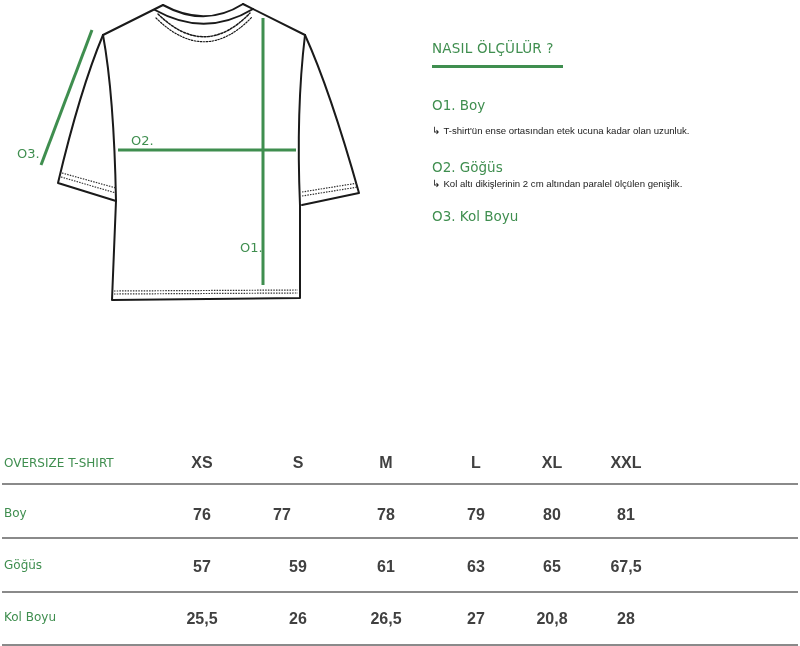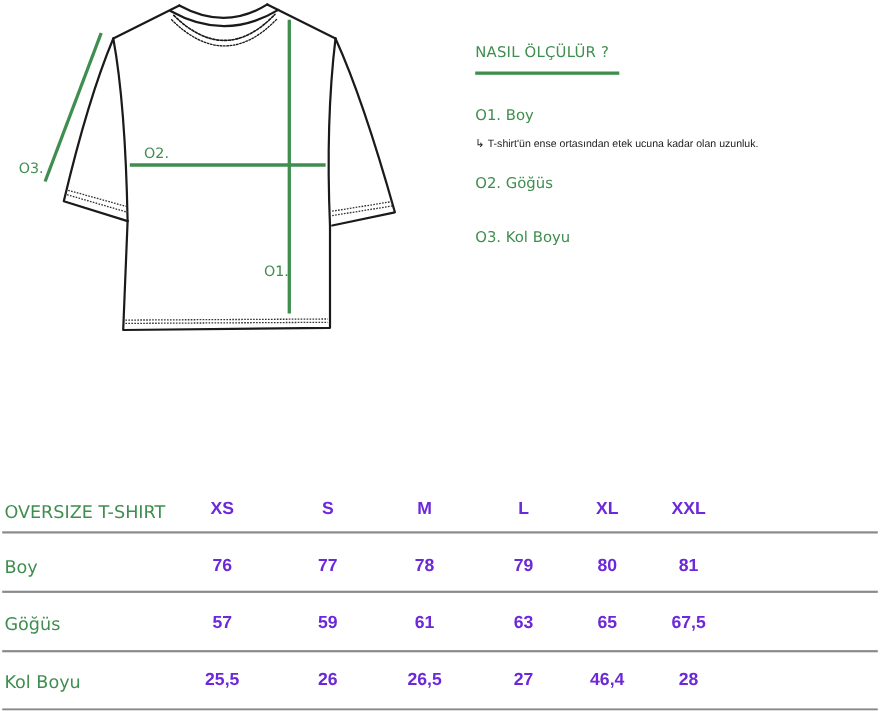--- a/index.html
+++ b/index.html
@@ -7,22 +7,22 @@
     .diagram { position: absolute; left: 0; top: 0; width: 380px; height: 310px; }
     .guide { position: absolute; left: 0; top: 0; width: 676px; height: 310px; }
     .guide-title { position: absolute; left: 432px; top: 40px; font-family: "DejaVu Sans", sans-serif; font-size: 13.5px; color: #3f8e4f; letter-spacing: 0.2px; }
     .guide-underline { position: absolute; left: 432px; top: 65px; width: 131px; height: 3px; background: #3f8e4f; }
     .step-title { position: absolute; left: 432px; font-family: "DejaVu Sans", sans-serif; font-size: 13.5px; color: #3f8e4f; }
     .step-desc { position: absolute; left: 432px; font-family: Liberation Sans, sans-serif; font-size: 9.6px; color: #1a1a1a; white-space: nowrap; }
     .step-desc .arr { display: inline-block; margin-right: 3px; font-size: 10px; }
 
     .table { position: absolute; left: 0; top: 440px; width: 800px; }
     .row { position: absolute; left: 0; width: 800px; height: 50px; }
-    .row .label { position: absolute; left: 4px; font-family: "DejaVu Sans", sans-serif; font-size: 16px; color: #3f8e4f; }
-    .row .cell { position: absolute; width: 60px; margin-left: -30px; text-align: center; font-family: "Liberation Sans", sans-serif; font-weight: bold; font-size: 16px; color: #6d28d9; }
+    .row .label { position: absolute; left: 4px; font-family: "DejaVu Sans", sans-serif; font-size: 12px; color: #3f8e4f; }
+    .row .cell { position: absolute; width: 60px; margin-left: -30px; text-align: center; font-family: "Liberation Sans", sans-serif; font-weight: bold; font-size: 16px; color: #404040; }
     .row.header .cell { font-size: 16px; }
     .divider { position: absolute; left: 2px; width: 796px; height: 2px; background: #8a8a8a; }
   </style>
 </head>
 <body>
 
 <div class="diagram">
   <svg width="380" height="310" viewBox="0 0 380 310">
 
     <g fill="none" stroke="#1a1a1a" stroke-width="2" stroke-linejoin="round" stroke-linecap="round">
@@ -67,40 +67,43 @@
 <div class="guide">
   <div class="guide-title">NASIL ÖLÇÜLÜR ?</div>
   <div class="guide-underline"></div>
 
   <div class="step-title" style="top:97px;">O1. Boy</div>
   <div class="step-desc" style="top:125px;">
     <span class="arr">↳</span><span>T-shirt'ün ense ortasından etek ucuna kadar olan uzunluk.</span>
   </div>
 
   <div class="step-title" style="top:159px;">O2. Göğüs</div>
+  <div class="step-desc" style="top:178px;">
+    <span class="arr">↳</span><span>Kol altı dikişlerinin 2 cm altından paralel ölçülen genişlik.</span>
+  </div>
 
   <div class="step-title" style="top:208px;">O3. Kol Boyu</div>
 </div>
 
 <div class="table">
   <div class="row header" style="top:14px;">
     <span class="label" style="top:2px;">OVERSIZE T-SHIRT</span>
     <span class="cell" style="left:202px;">XS</span>
     <span class="cell" style="left:298px;">S</span>
     <span class="cell" style="left:386px;">M</span>
     <span class="cell" style="left:476px;">L</span>
     <span class="cell" style="left:552px;">XL</span>
     <span class="cell" style="left:626px;text-align:center;">XXL</span>
   </div>
   <div class="divider" style="top:43px;"></div>
 
   <div class="row" style="top:66px;">
     <span class="label" style="top:0px;">Boy</span>
     <span class="cell" style="left:202px;">76</span>
-    <span class="cell" style="left:298px;">77</span>
+    <span class="cell" style="left:282px;">77</span>
     <span class="cell" style="left:386px;">78</span>
     <span class="cell" style="left:476px;">79</span>
     <span class="cell" style="left:552px;">80</span>
     <span class="cell" style="left:626px;">81</span>
   </div>
   <div class="divider" style="top:97px;"></div>
 
   <div class="row" style="top:118px;">
     <span class="label" style="top:0px;">Göğüs</span>
     <span class="cell" style="left:202px;">57</span>
@@ -111,17 +114,17 @@
     <span class="cell" style="left:626px;">67,5</span>
   </div>
   <div class="divider" style="top:151px;"></div>
 
   <div class="row" style="top:170px;">
     <span class="label" style="top:0px;">Kol Boyu</span>
     <span class="cell" style="left:202px;">25,5</span>
     <span class="cell" style="left:298px;">26</span>
     <span class="cell" style="left:386px;">26,5</span>
     <span class="cell" style="left:476px;">27</span>
-    <span class="cell" style="left:552px;">46,4</span>
+    <span class="cell" style="left:552px;">20,8</span>
     <span class="cell" style="left:626px;">28</span>
   </div>
   <div class="divider" style="top:204px;"></div>
 </div>
 
 </body></html>

